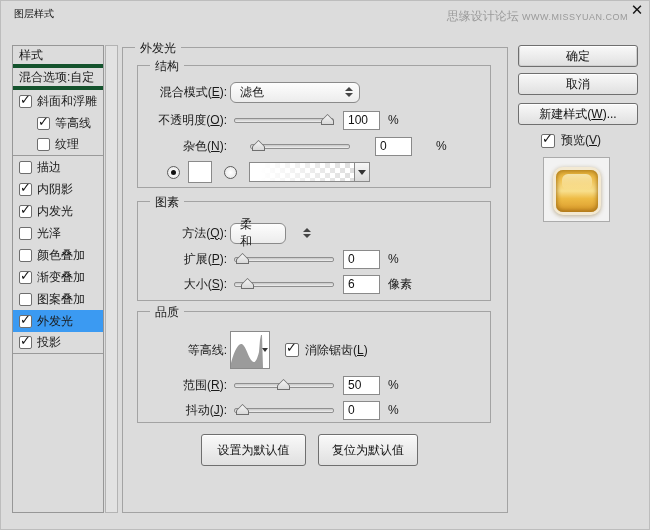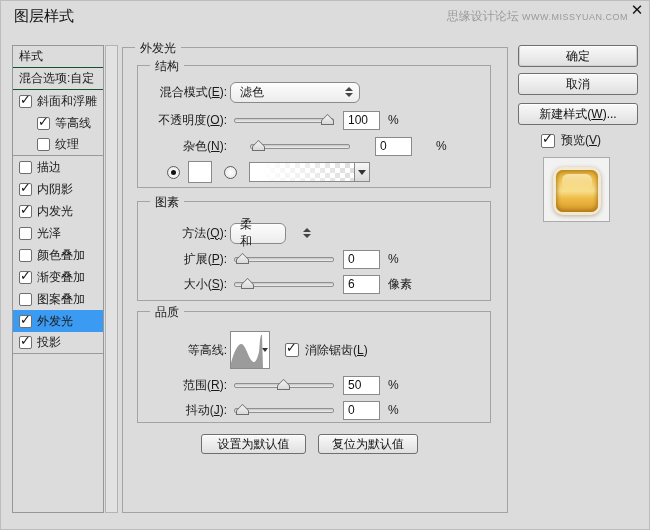--- a/index.html
+++ b/index.html
@@ -5,31 +5,31 @@
   html,body{margin:0;padding:0;}
   body{
     width:650px;height:530px;position:relative;overflow:hidden;
     background:#dcdcdc;
     font-family:"Liberation Sans","DejaVu Sans",sans-serif;
     font-size:12px;color:#1a1a1a;
     box-shadow:inset 0 0 0 1px #bdbdbd;
   }
   u{text-decoration:underline;}
   
-  .title{position:absolute;left:14px;top:7px;font-size:15px;color:#111;}
+  .title{position:absolute;left:14px;top:7px;font-size:10px;color:#111;}
   .watermark{position:absolute;right:22px;top:8px;color:#9a9a9a;white-space:nowrap;}
   .watermark .site{font-size:12px;}
   .watermark .url{font-size:9px;letter-spacing:.5px;}
   .close{position:absolute;right:5px;top:2px;width:16px;height:16px;
     font-size:15px;font-weight:bold;color:#111;line-height:16px;text-align:center;cursor:pointer;}
   
   .sidebar{position:absolute;left:12px;top:45px;width:92px;height:468px;
     border:1px solid #979797;background:#dcdcdc;box-sizing:border-box;}
   .srow{height:22px;display:flex;align-items:center;box-sizing:border-box;}
-  .srow.sep{border-bottom:1px solid #14532d;}
+  .srow.sep{border-bottom:4px solid #14532d;}
   .srow .slbl{margin-left:6px;white-space:nowrap;}
   .item{height:22px;display:flex;align-items:center;box-sizing:border-box;cursor:pointer;}
   .item.sep{border-bottom:1px solid #9a9a9a;}
   .item.sel{background:#3b9af2;}
   .item .ilabel{margin-left:5px;white-space:nowrap;}
   .cb{width:13px;height:13px;background:#fff;border:1px solid #6e6e6e;border-radius:2px;
     margin-left:6px;position:relative;flex:none;box-sizing:border-box;}
   .cb.ind{margin-left:24px;}
   .cb .ck{position:absolute;left:0px;top:-4px;font-size:13px;font-weight:bold;color:#111;}
   .scrolltrack{position:absolute;left:105px;top:45px;width:13px;height:468px;
@@ -79,21 +79,21 @@
     border-left:1px solid #8a8a8a;background:linear-gradient(#f7f7f7,#dadada);}
   .arrow-dn{width:0;height:0;border-left:4px solid transparent;border-right:4px solid transparent;border-top:5px solid #333;}
   
   .contourbox{width:40px;height:38px;background:#fff;border:1px solid #8a8a8a;
     box-sizing:border-box;position:relative;margin-left:3px;flex:none;cursor:pointer;}
   .contourbox svg{display:block;}
   .contourbox .carrow{position:absolute;right:1px;top:16px;}
   .aa{display:flex;align-items:center;margin-left:15px;}
   .aa .aalbl{margin-left:6px;white-space:nowrap;}
   
-  .btn{position:absolute;height:20px;border:1px solid #6f6f6f;border-radius:3px;
+  .btn{position:absolute;height:32px;border:1px solid #6f6f6f;border-radius:3px;
     background:linear-gradient(#f9f9f9,#e0e0e0);box-shadow:inset 0 1px 0 #fff;
     font-family:inherit;font-size:12px;color:#111;display:flex;align-items:center;justify-content:center;
     box-sizing:border-box;cursor:pointer;white-space:nowrap;}
   .btn-setdef{left:78px;top:386px;width:105px;}
   .btn-resetdef{left:195px;top:386px;width:100px;}
   .btn-ok{left:518px;top:45px;width:120px;height:22px;box-shadow:inset 0 1px 0 #fff,inset 0 0 0 1px #cfcfcf;}
   .btn-cancel{left:518px;top:73px;width:120px;height:22px;}
   .btn-new{left:518px;top:103px;width:120px;height:22px;}
   
   .preview-check{position:absolute;left:541px;top:132px;display:flex;align-items:center;}

